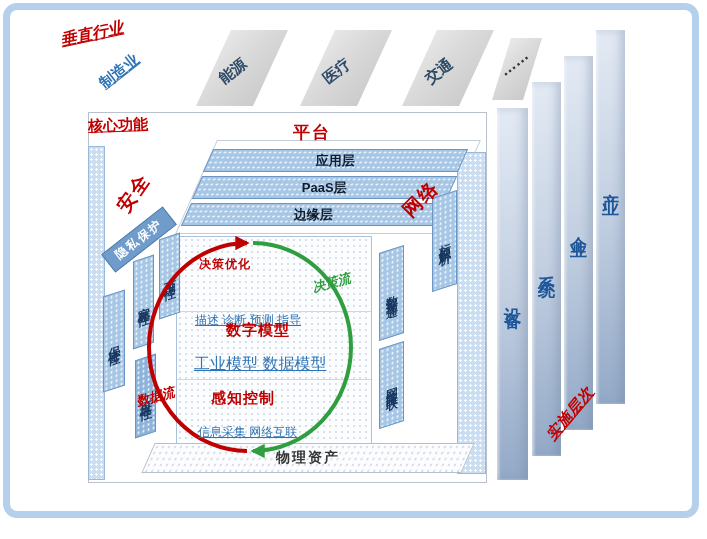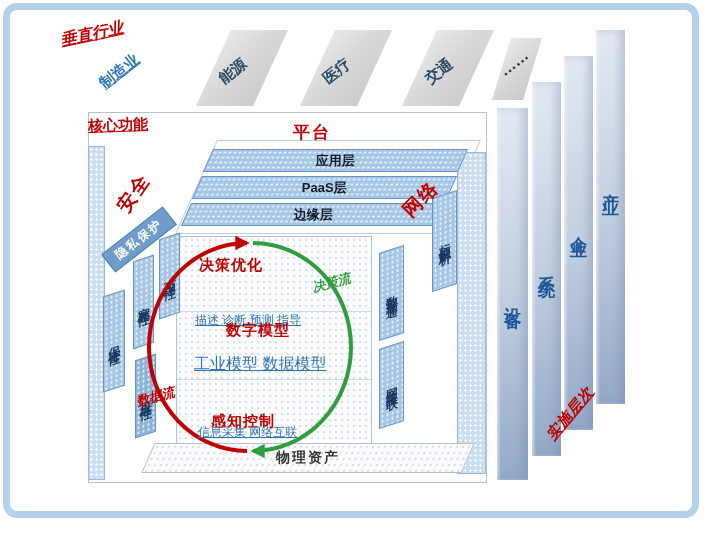--- a/index.html
+++ b/index.html
@@ -93,25 +93,25 @@
   </div>
   <div class="strip dotbar" style="left:135px;top:357px;width:21px;height:78px;transform:skewY(-18deg);background-color:#8db3da;">
     <span class="vtext">可靠性</span>
   </div>
 
   <div class="lightdots" style="position:absolute;left:176px;top:236px;width:196px;height:208px;border:1px solid #aac2dd;z-index:2;">
     <div class="floorline" style="top:74px;"></div>
     <div class="floorline" style="top:142px;"></div>
   </div>
 
-  <div class="lbl red b" style="left:199px;top:256px;font-size:15px;letter-spacing:1px;">决策优化</div>
+  <div class="lbl red b" style="left:199px;top:256px;font-size:12px;letter-spacing:1px;">决策优化</div>
   <div class="lbl blue u" style="left:195px;top:288px;font-size:12px;margin-top:24px;">描述 诊断 预测 指导</div>
   <div class="lbl red b" style="left:226px;top:321px;font-size:15px;letter-spacing:1px;font-family:Liberation Mono, monospace;">数字模型</div>
   <div class="lbl blue u" style="left:194px;top:354px;font-size:16px;">工业模型 数据模型</div>
-  <div class="lbl red b" style="left:211px;top:389px;font-size:15px;letter-spacing:1px;margin-top:23px;">感知控制</div>
+  <div class="lbl red b" style="left:211px;top:389px;font-size:15px;letter-spacing:1px;">感知控制</div>
   <div class="lbl blue u" style="left:198px;top:424px;font-size:12px;">信息采集 网络互联</div>
 
   <svg class="abs" style="left:0;top:0;z-index:6;" width="707" height="539">
     <defs>
       <marker id="ag" viewBox="0 0 8 8" refX="6.5" refY="4" markerWidth="3.6" markerHeight="3.6" orient="auto">
         <path d="M0 0 L8 4 L0 8 z" fill="#2f9e3f"></path>
       </marker>
       <marker id="ar" viewBox="0 0 8 8" refX="6.5" refY="4" markerWidth="3.6" markerHeight="3.6" orient="auto">
         <path d="M0 0 L8 4 L0 8 z" fill="#c00000"></path>
       </marker>

